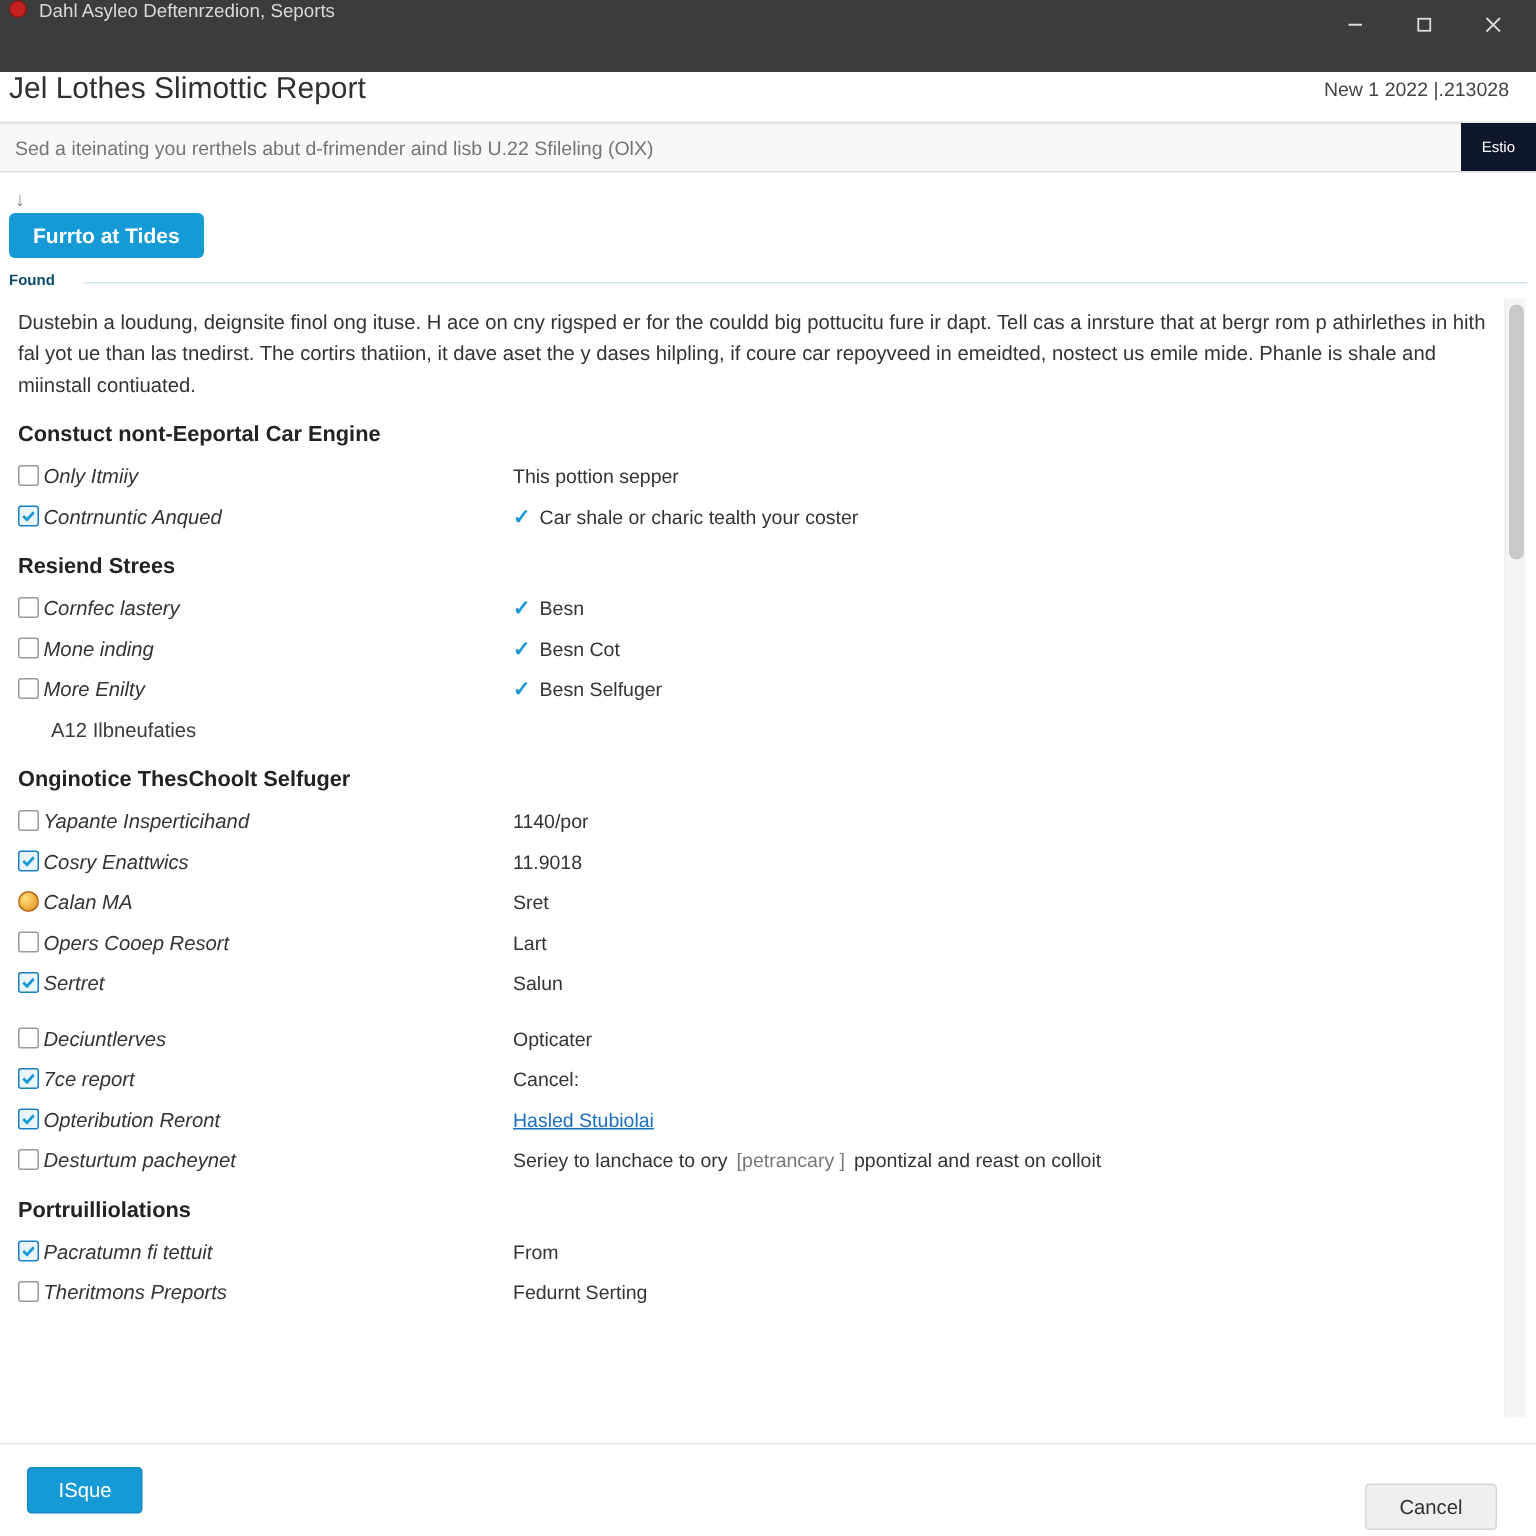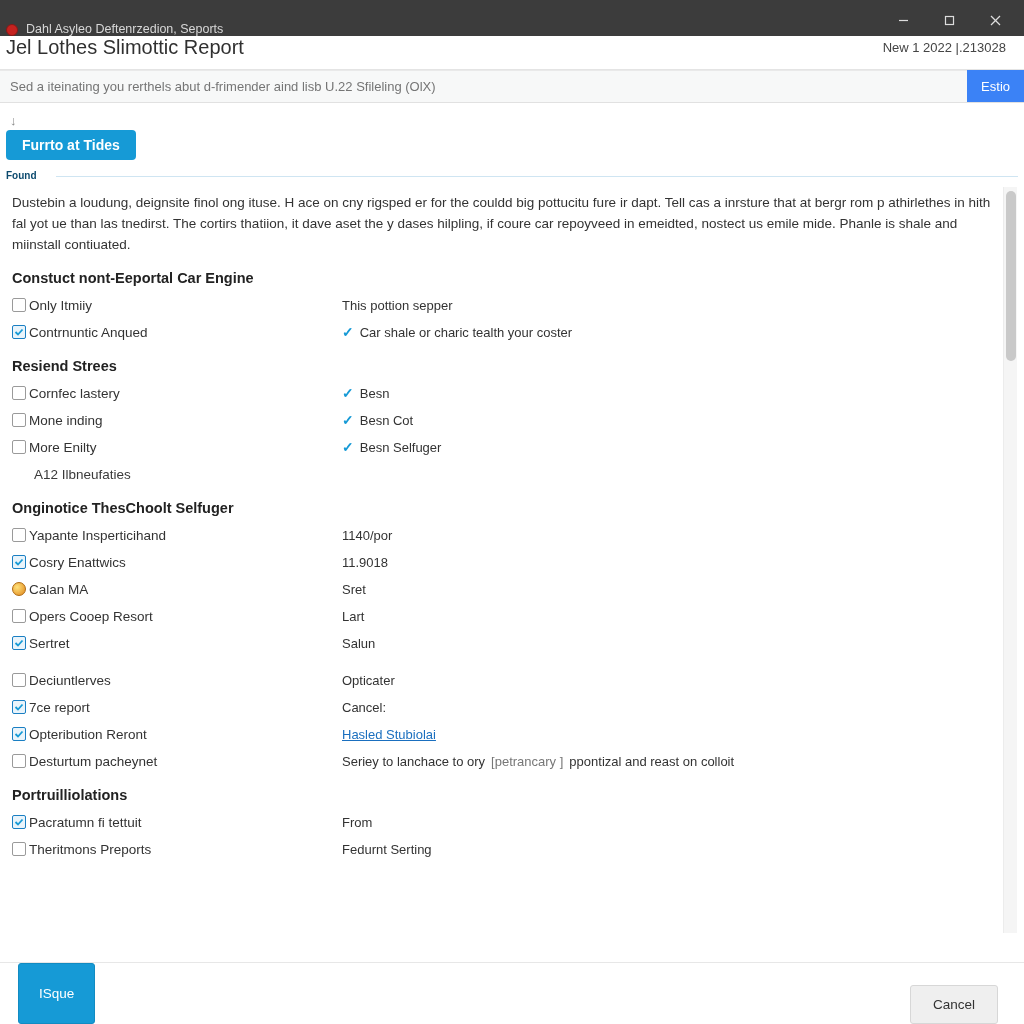--- a/index.html
+++ b/index.html
@@ -1,52 +1,52 @@
 <!DOCTYPE html>
 <html><head>
 <meta charset="utf-8">
 <style>
   * { box-sizing: border-box; margin: 0; padding: 0; }
   html, body { width: 1024px; height: 1024px; font-family: "Segoe UI", Tahoma, sans-serif; font-size: 13px; color: #2a2a2a; background: #fff; overflow: hidden; }
-  .titlebar { height: 36px; background: #3c3c3c; color: #d8d8d8; display: flex; align-items: flex-end; padding: 0 6px; }
+  .titlebar { height: 48px; background: #3c3c3c; color: #d8d8d8; display: flex; align-items: flex-start; padding: 0 6px; }
   .tb-icon { width: 12px; height: 12px; border-radius: 50%; background: #c5221f; border: 1px solid #8a1816; margin-right: 8px; }
   .tb-title { flex: 1; font-size: 12.5px; }
   .tb-btn { width: 46px; height: 32px; display: flex; align-items: center; justify-content: center; color: #eee; cursor: pointer; }
   .tb-btn svg { width: 11px; height: 11px; }
   .header { display: flex; align-items: center; justify-content: space-between; padding: 0 18px 10px 6px; border-bottom: 1px solid #e4e4e4; }
   .header h1 { font-size: 20px; font-weight: 400; color: #303030; }
   .header .date { font-size: 13px; color: #444; }
   .searchrow { display: flex; align-items: stretch; border-bottom: 1px solid #e1e1e1; }
   .searchbox { flex: 1; padding: 8px 10px; font-size: 13px; color: #555; background: #f7f8f8; border: none; border-top: 1px solid #e9e9e9; }
-  .edit-btn { background: #3b82f6; color: #fff; border: none; padding: 0 14px; font-size: 13px; cursor: pointer; }
+  .edit-btn { background: #0f172a; color: #fff; border: none; padding: 0 14px; font-size: 10px; cursor: pointer; }
   .toolbar { padding: 10px 6px 0 6px; display: flex; align-items: center; gap: 8px; }
   .tb-arrow { color: #888; font-size: 13px; padding: 0 4px; cursor: pointer; }
   .pill { background: #169ad6; color: #fff; border: none; border-radius: 4px; padding: 7px 16px; font-size: 14px; font-weight: 600; cursor: pointer; }
   .fieldset-label { margin: 10px 6px 0 6px; font-size: 10px; font-weight: 600; color: #0c4a6e; position: relative; }
   .fieldset-label::after { content: ""; position: absolute; left: 50px; right: 0; top: 50%; height: 1px; background: #cfe5f2; }
   .content { position: relative; margin: 6px 8px 0 6px; height: 746px; border-right: 1px solid #e9e9e9; }
   .scrollbar { position: absolute; right: -2px; top: 0; width: 14px; height: 100%; background: #f5f5f5; border-left: 1px solid #ececec; }
   .scrollthumb { position: absolute; right: 1px; top: 4px; width: 10px; height: 170px; background: #c9c9c9; border-radius: 5px; }
   .inner { padding: 6px 24px 6px 6px; height: 100%; overflow: hidden; }
   .para { font-size: 13.5px; color: #333; line-height: 1.55; margin-bottom: 14px; }
   .secthead { font-size: 14.5px; font-weight: 700; color: #222; margin: 12px 0 6px 0; }
   .row { display: flex; align-items: center; min-height: 27px; }
-  .row .left { width: 330px; display: flex; align-items: center; gap: 3px; }
+  .row .left { width: 330px; display: flex; align-items: center; gap: 3px; font-style: italic; }
   .row .right { flex: 1; display: flex; align-items: center; gap: 6px; color: #333; }
   .row .indent { padding-left: 22px; color: #3a3a3a; font-size: 13.5px; }
   .cbx { width: 14px; height: 14px; border: 1px solid #9a9a9a; border-radius: 2px; display: inline-flex; align-items: center; justify-content: center; background: #fff; cursor: pointer; flex-shrink: 0; }
   .cbx.checked { border-color: #1a7fc3; background: #e9f4fb; }
   .cbx.checked svg { width: 10px; height: 10px; }
   .ballicon { width: 14px; height: 14px; border-radius: 50%; background: radial-gradient(circle at 35% 35%, #ffe27a, #e0861b); border: 1px solid #b06a10; flex-shrink: 0; }
   .lbl { font-size: 13.5px; color: #333; }
   .tick { color: #169ad6; font-weight: 700; font-size: 14px; }
   .link { color: #1a6fbf; text-decoration: underline; cursor: pointer; }
   .bracket { color: #777; }
   .spacer { height: 10px; }
-  .footer { position: absolute; left: 0; right: 0; bottom: 0; height: 62px; display: flex; justify-content: space-between; padding: 0 26px 0 18px; border-top: 1px solid #e7e7e7; background: #fff; }
+  .footer { position: absolute; left: 0; right: 0; bottom: 0; height: 62px; display: flex; align-items: center; justify-content: space-between; padding: 0 26px 0 18px; border-top: 1px solid #e7e7e7; background: #fff; }
   .btn-primary { background: #169ad6; color: #fff; border: 1px solid #128bc2; border-radius: 3px; padding: 7px 20px; font-size: 13.5px; cursor: pointer; }
   .btn-secondary { background: #efefef; color: #333; border: 1px solid #d7d7d7; border-radius: 3px; padding: 7px 22px; font-size: 13.5px; cursor: pointer; margin-top: 22px; }
 </style>
 </head>
 <body>
 
 <div class="titlebar">
   <div class="tb-icon"></div>
   <div class="tb-title">Dahl Asyleo Deftenrzedion, Seports</div>
   <div class="tb-btn">

